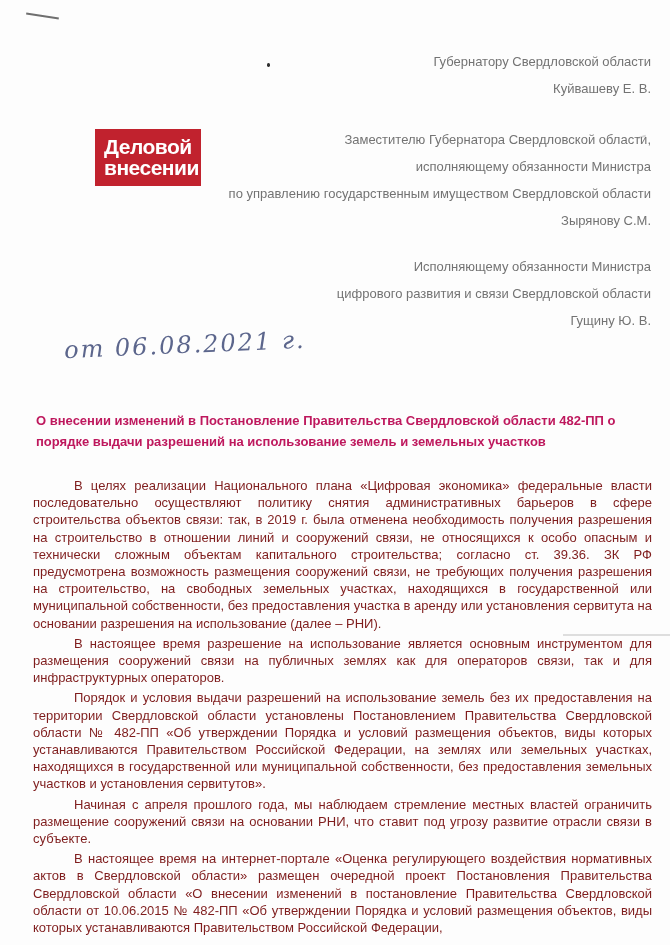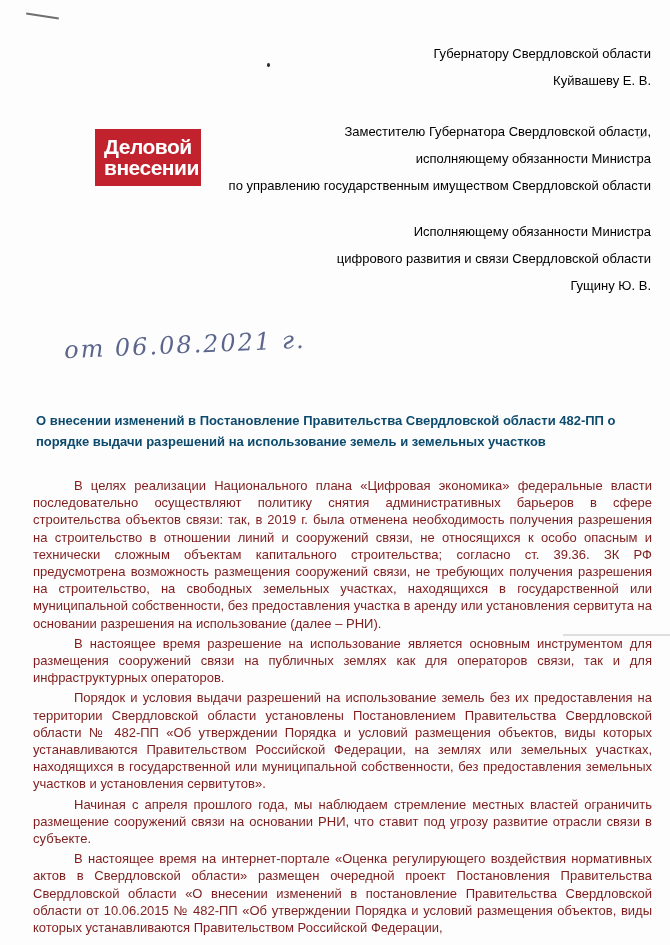--- a/index.html
+++ b/index.html
@@ -26,22 +26,22 @@
     position: absolute; left: 563px; top: 634px;
     width: 107px; height: 2px; background: #dedede;
   }
   .faint-dash {
     position: absolute; left: 637px; top: 136px;
     width: 9px; height: 2px; background: #d4d4d4; transform: rotate(-18deg);
   }
 
   
   .recipients {
-    position: absolute; top: 40px; right: 19px; width: 620px;
-    text-align: right; font-size: 13px; line-height: 27px; color: #000000;
+    position: absolute; top: 48px; right: 19px; width: 620px;
+    text-align: right; font-size: 13px; line-height: 27px; color: #737373;
   }
   .recipient-block { margin-bottom: 19px; }
   .recipient-block.b1 { margin-bottom: 24px; }
   .recipient-block.b2 { margin-bottom: 19px; }
 
   
   .logo {
     position: absolute; left: 87px; top: 129px;
     width: 106px; height: 57px; box-sizing: border-box;
     background: #c1222e; color: #ffffff;
@@ -53,21 +53,21 @@
   .handwriting {
     position: absolute; left: 64px; top: 331px;
     font-family: "DejaVu Serif", serif; font-style: italic;
     font-size: 24px; color: #4b5680; letter-spacing: 2px;
     transform: rotate(-2.5deg); white-space: nowrap; opacity: 0.9;
   }
 
   
   .subject {
     position: absolute; left: 36px; top: 410px; width: 604px;
-    font-size: 13px; font-weight: bold; line-height: 21px; color: #0c4a6e;
+    font-size: 13px; font-weight: bold; line-height: 21px; color: #be185d;
   }
 
   
   .body-text {
     position: absolute; left: 33px; top: 477px; width: 619px;
     font-size: 13px; line-height: 17.2px; color: #7f1d1d;
     text-align: justify;
   }
   .body-text p { margin: 0 0 3px 0; text-indent: 41px; }
 </style>
@@ -85,20 +85,21 @@
     <div class="recipient-block b1">
       <div>Губернатору Свердловской области</div>
       <div>Куйвашеву Е. В.</div>
     </div>
     <div class="recipient-block b2">
     </div>
     <div class="recipient-block">
       <div>Заместителю Губернатора Свердловской области,</div>
       <div>исполняющему обязанности Министра</div>
       <div>по управлению государственным имуществом Свердловской области</div>
+      <div>Зырянову С.М.</div>
     </div>
     <div class="recipient-block">
       <div>Исполняющему обязанности Министра</div>
       <div>цифрового развития и связи Свердловской области</div>
       <div>Гущину Ю. В.</div>
     </div>
   </div>
 
   <div class="logo">
     <div>Деловой</div>

